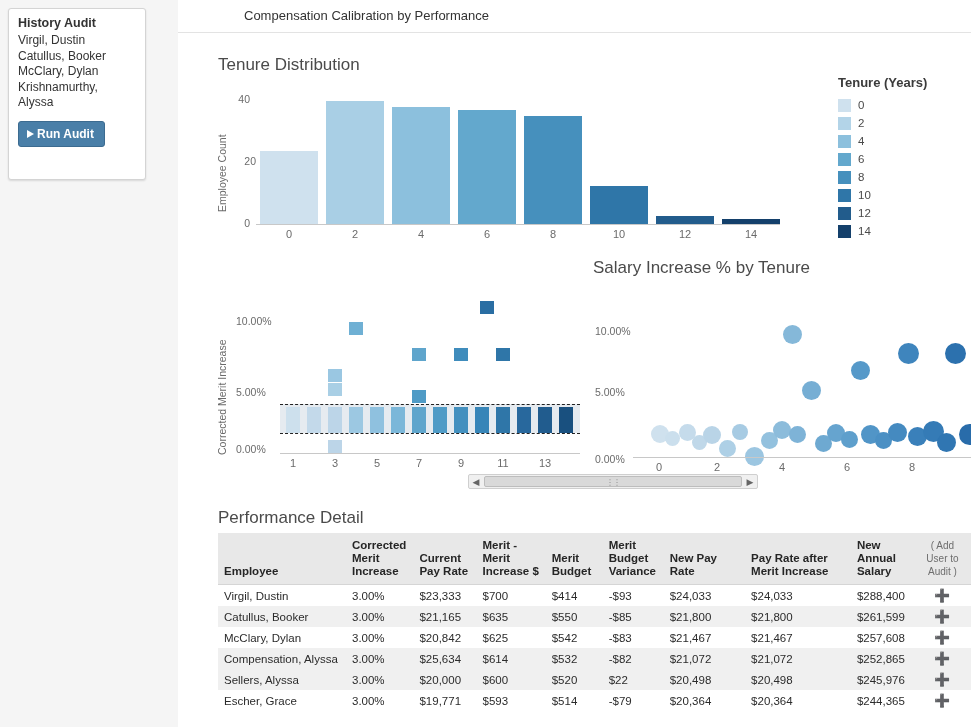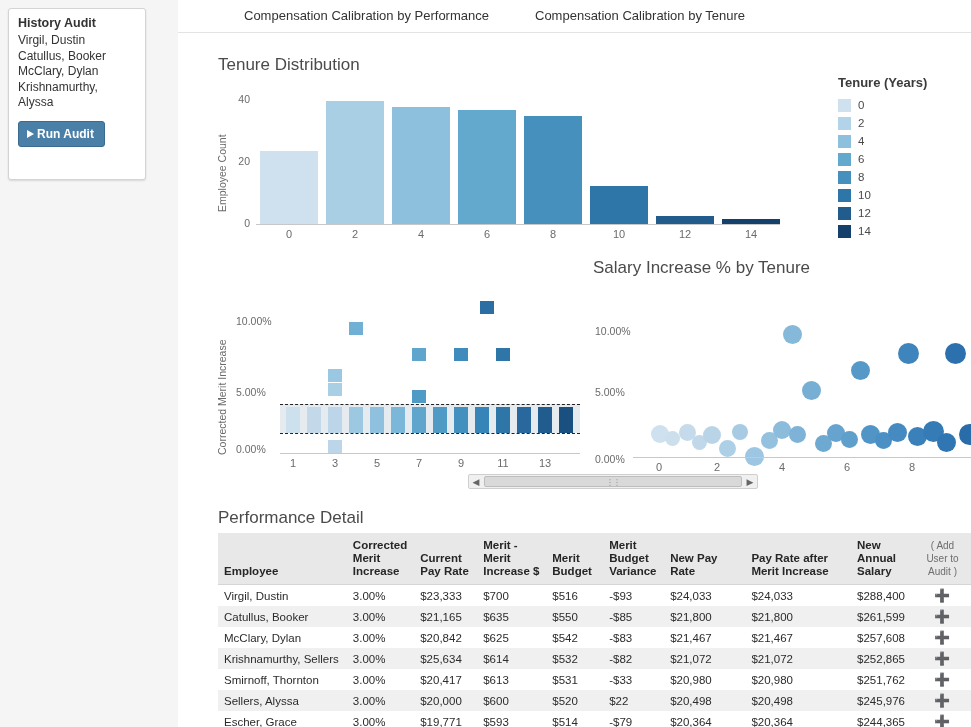--- a/index.html
+++ b/index.html
@@ -131,32 +131,31 @@
     <button class="run-audit-btn">
       <span class="tri"></span>
       <span>Run Audit</span>
     </button>
   </div>
 
   <div class="canvas">
 
     <div class="tabbar">
       <div class="tab t0">Compensation Calibration by Performance</div>
-      <div class="tab t1">Compensation Calibration by Tenure</div>
       <div class="tabrule"></div>
     </div>
 
     <div class="sec-title" style="left:40px; top:55px;">Tenure Distribution</div>
 
     <div class="bar-chart-wrap">
 
       <div class="yaxis-title" style="left:-2px; top:130px;">Employee Count</div>
 
       <div class="ylab" style="left:8px; top:11px;">40</div>
-      <div class="ylab" style="left:8px; top:73px;">20</div>
+      <div class="ylab" style="left:14px; top:73px;">20</div>
       <div class="ylab" style="left:8px; top:135px;">0</div>
 
       <div class="axis-line" style="left:38px; top:142px; width:524px; height:1px;"></div>
 
       <div class="bar" style="left:42px;  width:58px; height:73px;  top:69px;  background:#cfe1ee;"></div>
       <div class="bar" style="left:108px; width:58px; height:123px; top:19px;  background:#a9cfe5;"></div>
       <div class="bar" style="left:174px; width:58px; height:117px; top:25px;  background:#8cc0dd;"></div>
       <div class="bar" style="left:240px; width:58px; height:114px; top:28px;  background:#63a8cd;"></div>
       <div class="bar" style="left:306px; width:58px; height:108px; top:34px;  background:#4690bd;"></div>
       <div class="bar" style="left:372px; width:58px; height:38px;  top:104px; background:#2f76a8;"></div>
@@ -336,21 +335,21 @@
           <th style="width:62px;">New Annual Salary</th>
           <th class="small" style="width:56px;">( Add User to Audit )</th>
         </tr>
       </thead>
       <tbody>
         <tr>
           <td>Virgil, Dustin</td>
           <td>3.00%</td>
           <td>$23,333</td>
           <td>$700</td>
-          <td>$516</td>
+          <td>$414</td>
           <td>-$93</td>
           <td>$24,033</td>
           <td>$24,033</td>
           <td>$288,400</td>
           <td class="plus">➕</td>
         </tr>
         <tr class="alt">
           <td>Catullus, Booker</td>
           <td>3.00%</td>
           <td>$21,165</td>
@@ -368,43 +367,31 @@
           <td>$20,842</td>
           <td>$625</td>
           <td>$542</td>
           <td>-$83</td>
           <td>$21,467</td>
           <td>$21,467</td>
           <td>$257,608</td>
           <td class="plus">➕</td>
         </tr>
         <tr class="alt">
-          <td>Krishnamurthy, Sellers</td>
+          <td>Compensation, Alyssa</td>
           <td>3.00%</td>
           <td>$25,634</td>
           <td>$614</td>
           <td>$532</td>
           <td>-$82</td>
           <td>$21,072</td>
           <td>$21,072</td>
           <td>$252,865</td>
           <td class="plus dark">➕</td>
         </tr>
-        <tr>
-          <td>Smirnoff, Thornton</td>
-          <td>3.00%</td>
-          <td>$20,417</td>
-          <td>$613</td>
-          <td>$531</td>
-          <td>-$33</td>
-          <td>$20,980</td>
-          <td>$20,980</td>
-          <td>$251,762</td>
-          <td class="plus">➕</td>
-        </tr>
         <tr class="alt">
           <td>Sellers, Alyssa</td>
           <td>3.00%</td>
           <td>$20,000</td>
           <td>$600</td>
           <td>$520</td>
           <td>$22</td>
           <td>$20,498</td>
           <td>$20,498</td>
           <td>$245,976</td>

